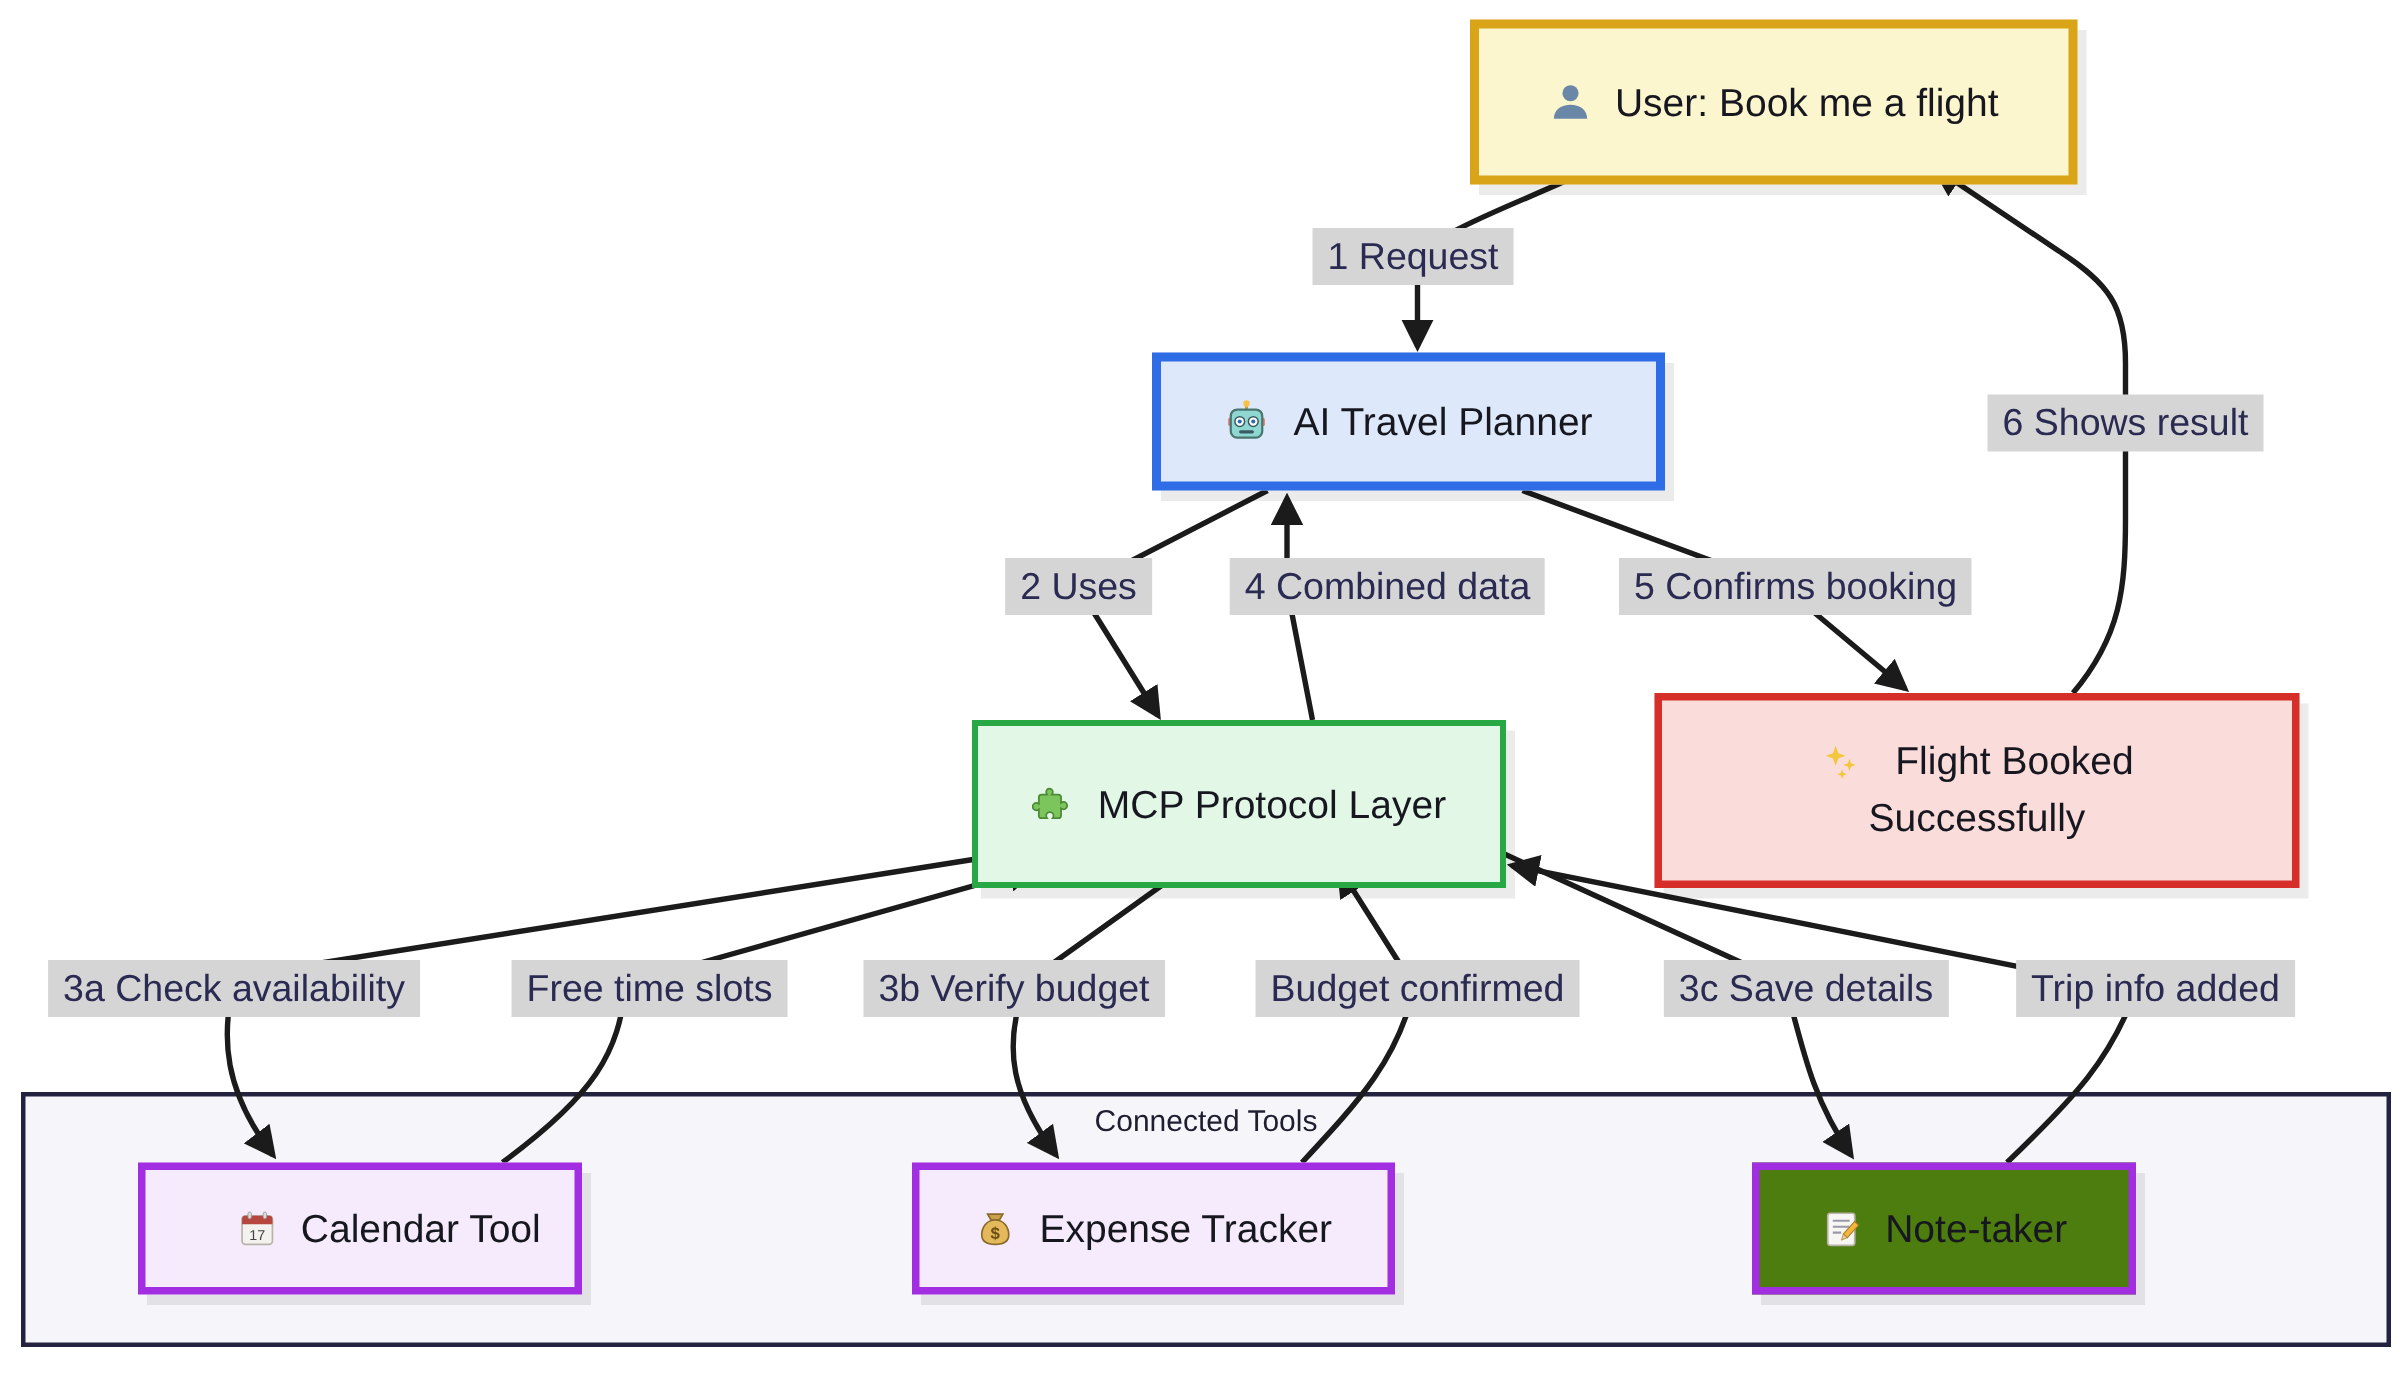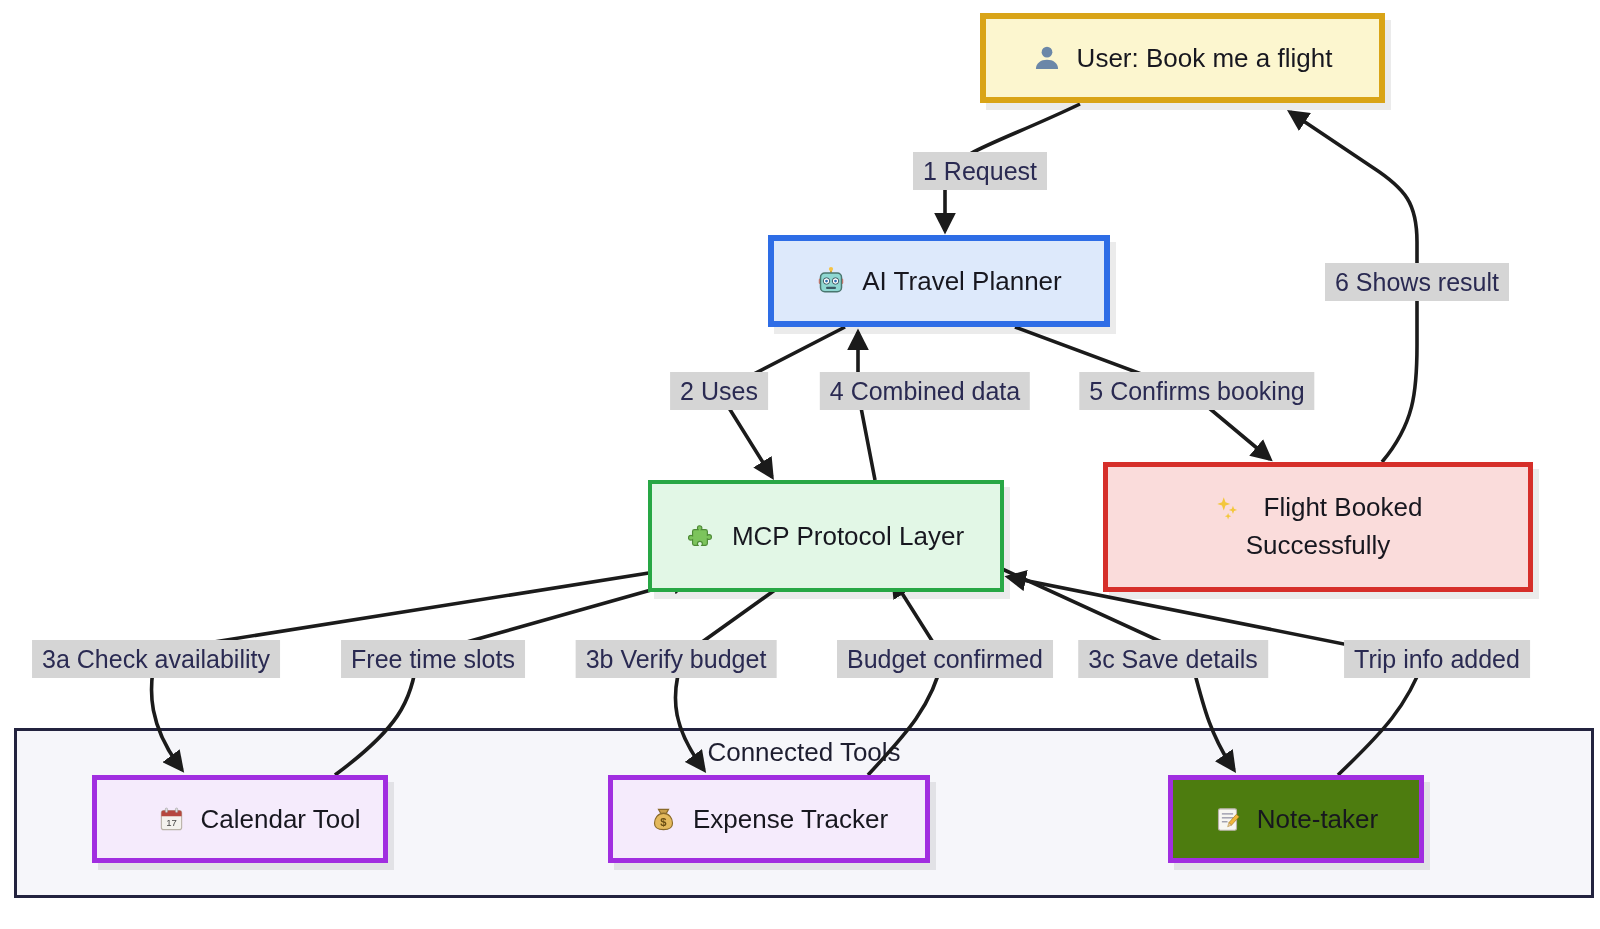--- a/index.html
+++ b/index.html
@@ -14,21 +14,21 @@
     font-size:26px;color:#17171f;box-shadow:6px 7px 0 rgba(0,0,0,0.08);
   }
   .node .icon{display:flex;align-items:center;justify-content:center;}
   .node .icon svg{display:block;}
   .cluster{
     position:absolute;box-sizing:border-box;border:3px solid #23233f;
     background:#f6f6fa;
   }
   .cluster-title{
     position:absolute;left:0;right:0;top:6px;text-align:center;
-    font-size:26px;color:#1e1e30;
+    font-size:20px;color:#1e1e30;
   }
   .elabel{
     position:absolute;transform:translateX(-50%);
     background:#d5d5d5;color:#2a2a52;font-size:25px;line-height:38px;
     padding:0 10px;white-space:nowrap;
   }
   .flight-inner{display:flex;flex-direction:column;align-items:center;line-height:1.45;}
   .flight-line1{display:flex;align-items:center;gap:24px;}
 </style>
 </head>
@@ -54,21 +54,21 @@
       <path d="M 1382 462 C 1414 424 1417 392 1417 345 L 1417 242 C 1417 204 1406 189 1372 167 L 1290 112" marker-end="url(#ah)"></path>
       <path d="M 655 572 L 157 651 C 146 692 150 728 182 770" marker-end="url(#ah)"></path>
       <path d="M 335 775 C 396 730 413 702 417 656 L 690 579" marker-end="url(#ah)"></path>
       <path d="M 800 572 L 684 655 C 667 700 676 732 704 770" marker-end="url(#ah)"></path>
       <path d="M 868 775 C 907 733 932 706 943 658 L 893 579" marker-end="url(#ah)"></path>
       <path d="M 1000 568 L 1190 655 C 1202 700 1208 732 1234 770" marker-end="url(#ah)"></path>
       <path d="M 1338 775 C 1384 731 1407 706 1424 660 L 1008 577" marker-end="url(#ah)"></path>
     </g>
   </svg>
 
-  <div class="node" style="left:980px;top:13px;width:405px;height:90px;border-width:6px;border-color:#d9a417;background:#fcf6cf;">
+  <div class="node" style="left:980px;top:13px;width:405px;height:110px;border-width:6px;border-color:#d9a417;background:#fcf6cf;">
     <span class="icon">
       <svg viewBox="0 0 24 24" width="28" height="28">
         <circle cx="12" cy="7" r="4.6" fill="#6b87a8"></circle>
         <path d="M2.5 21.5c0-5.2 4.3-8 9.5-8s9.5 2.8 9.5 8z" fill="#6b87a8"></path>
       </svg>
     </span>
     <span>User: Book me a flight</span>
   </div>
 
   <div class="node" style="left:768px;top:235px;width:342px;height:92px;border-width:6px;border-color:#2e6de6;background:#dde9fb;">
@@ -147,25 +147,25 @@
         <line x1="7" y1="14" x2="12" y2="14" stroke="#99a" stroke-width="1.2"></line>
         <g transform="rotate(42 16 14)">
           <rect x="14.5" y="6.5" width="3.2" height="10" fill="#f2b63c" stroke="#a87d20" stroke-width="0.6"></rect>
           <path d="M14.5 16.5 l1.6 3.4 1.6-3.4z" fill="#e8c9a0" stroke="#a87d20" stroke-width="0.4"></path>
         </g>
       </svg>
     </span>
     <span>Note-taker</span>
   </div>
 
-  <div class="elabel" style="left:942px;top:152px;margin-left:38px;">1 Request</div>
+  <div class="elabel" style="left:942px;top:152px;">1 Request</div>
   <div class="elabel" style="left:719px;top:372px;">2 Uses</div>
   <div class="elabel" style="left:925px;top:372px;">4 Combined data</div>
   <div class="elabel" style="left:1197px;top:372px;">5 Confirms booking</div>
   <div class="elabel" style="left:1417px;top:263px;">6 Shows result</div>
   <div class="elabel" style="left:156px;top:640px;">3a Check availability</div>
   <div class="elabel" style="left:433px;top:640px;">Free time slots</div>
   <div class="elabel" style="left:676px;top:640px;">3b Verify budget</div>
   <div class="elabel" style="left:945px;top:640px;">Budget confirmed</div>
-  <div class="elabel" style="left:1173px;top:640px;">3c Save details</div>
+  <div class="elabel" style="left:1204px;top:640px;">3c Save details</div>
   <div class="elabel" style="left:1437px;top:640px;text-align:center;">Trip info added</div>
 
 </div>
 
 </body></html>

